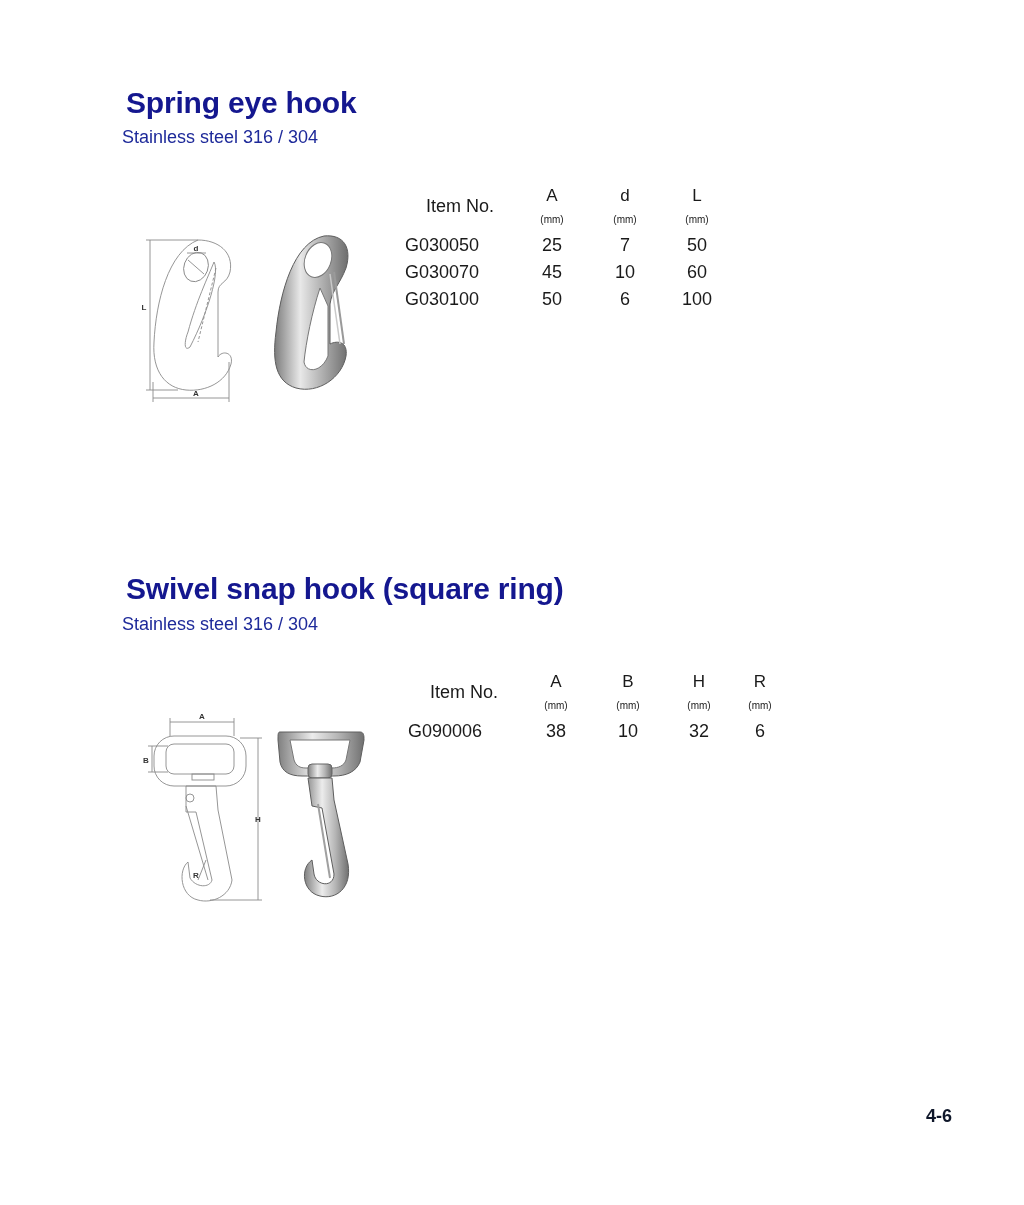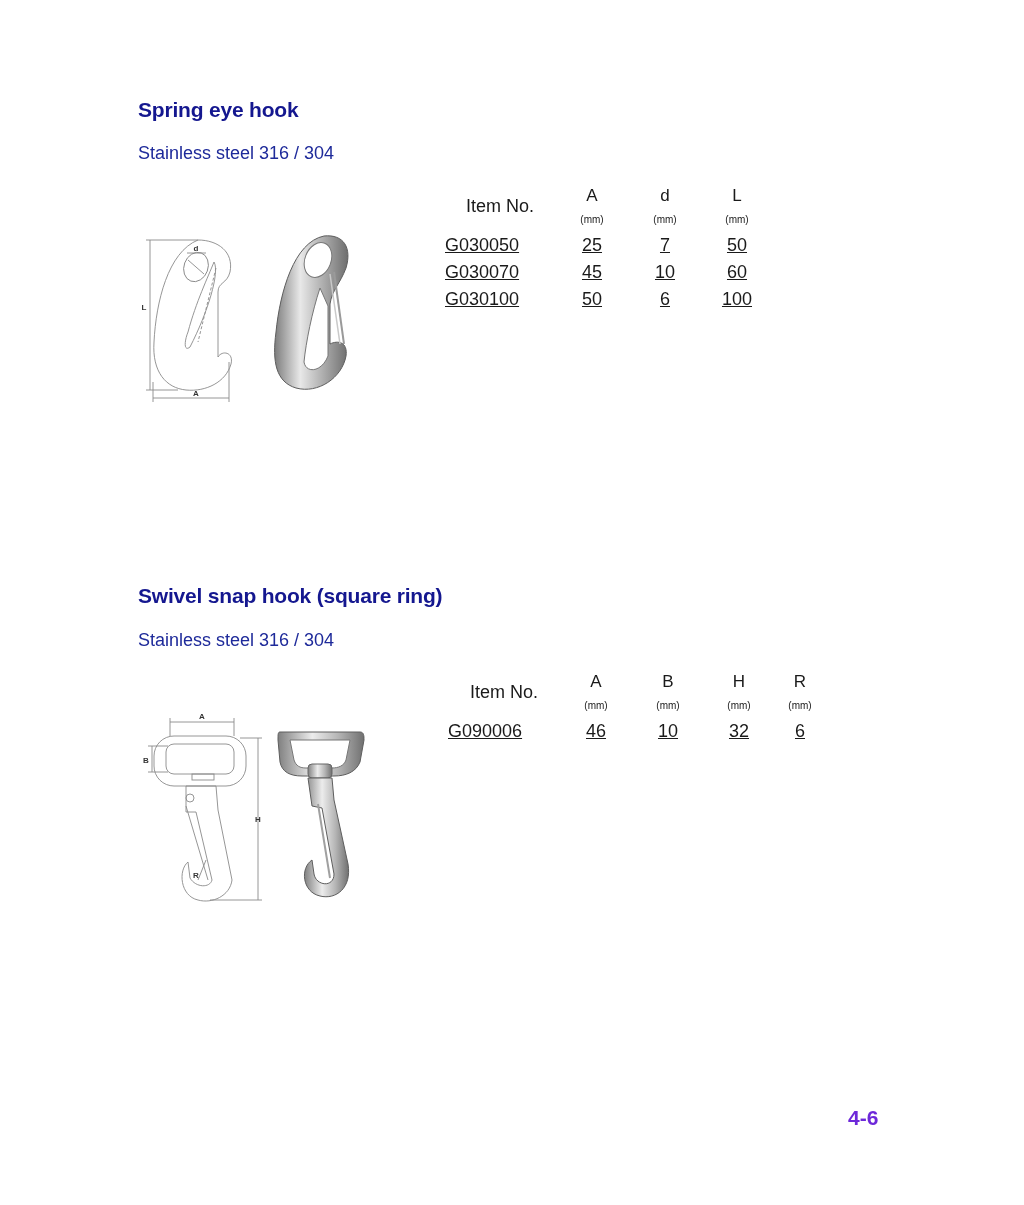--- a/index.html
+++ b/index.html
@@ -1,31 +1,31 @@
 <!DOCTYPE html>
 <html><head>
   <meta charset="utf-8">
   <style>
     html, body { margin: 0; padding: 0; background: #ffffff; }
     body { width: 1024px; height: 1205px; position: relative; overflow: hidden;
            font-family: "Liberation Sans", "DejaVu Sans", sans-serif; color: #1a1a1a; }
     .section { position: absolute; left: 0; width: 1024px; }
-    .title { position: absolute; left: 122px; margin: 16px; font-size: 21px; font-weight: bold;
+    .title { position: absolute; left: 122px; margin: 4px; font-size: 30px; font-weight: bold;
              color: #14178f; white-space: nowrap; letter-spacing: -0.2px; }
-    .subtitle { position: absolute; left: 122px; margin: 16px; font-size: 18px; color: #1e2a9a;
+    .subtitle { position: absolute; left: 122px; margin: 0; font-size: 18px; color: #1e2a9a;
                 white-space: nowrap; }
     .drawing, .photo { position: absolute; }
-    .spec-table { position: absolute; border-collapse: collapse; margin-left: 40px; }
+    .spec-table { position: absolute; border-collapse: collapse; }
     .spec-table td, .spec-table th { padding: 0; text-align: center; font-weight: normal; }
     .hdr-item { font-size: 18px; font-weight: bold; text-align: center; vertical-align: middle; }
     .hdr-dim { font-size: 17px; font-weight: bold; height: 26px; vertical-align: bottom; }
     .hdr-unit { font-size: 10px; font-weight: bold; height: 26px; vertical-align: middle; }
-    .cell { font-size: 18px; height: 27px; vertical-align: middle; text-decoration: underline; }
+    .cell { font-size: 18px; height: 27px; vertical-align: middle; }
     .cell-item { text-align: left !important; }
-    .page-num { position: absolute; left: 848px; top: 1106px; font-size: 21px; font-weight: bold; color: #6d28d9; }
+    .page-num { position: absolute; left: 926px; top: 1106px; font-size: 18px; font-weight: bold; color: #0f172a; }
   </style>
 </head>
 <body>
 
 <div class="section" style="top:0;">
   <h1 class="title" style="top:82px;">Spring eye hook</h1>
   <p class="subtitle" style="top:127px;">Stainless steel 316 / 304</p>
 
   <svg class="drawing" style="left:138px; top:232px;" width="100" height="172" viewBox="0 0 100 172">
     <g fill="none" stroke="#8a8a8a" stroke-width="0.9">
@@ -169,21 +169,21 @@
       <th class="hdr-dim" style="width:52px;">R</th>
     </tr>
     <tr>
       <td class="hdr-unit">(mm)</td>
       <td class="hdr-unit">(mm)</td>
       <td class="hdr-unit">(mm)</td>
       <td class="hdr-unit">(mm)</td>
     </tr>
     <tr>
       <td class="cell cell-item">G090006</td>
-      <td class="cell">46</td>
+      <td class="cell">38</td>
       <td class="cell">10</td>
       <td class="cell">32</td>
       <td class="cell">6</td>
     </tr>
   </tbody>
     </table>
 </div>
 
 <div class="page-num">4-6</div>
 

